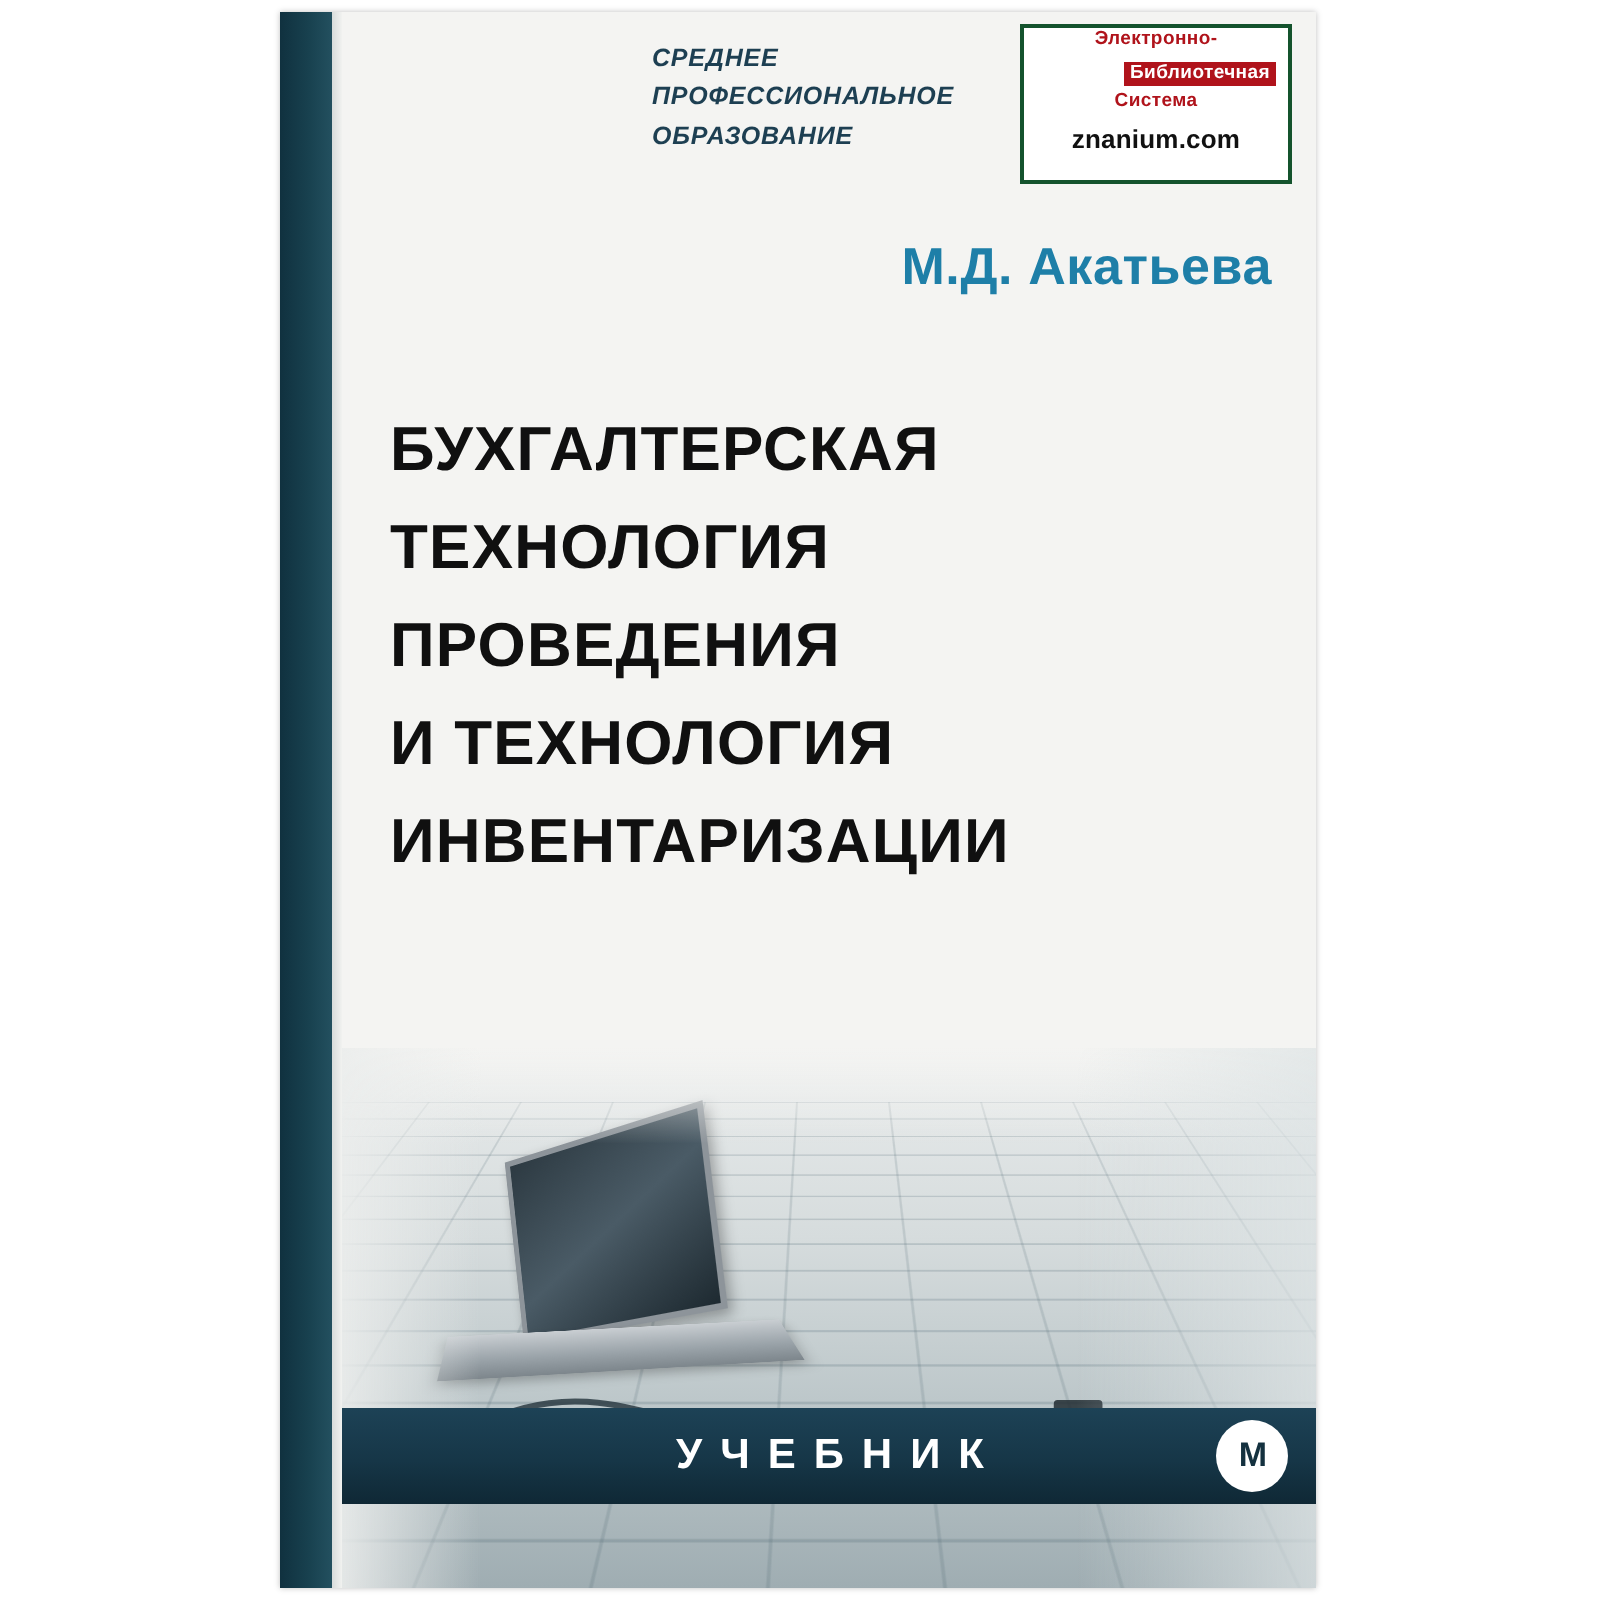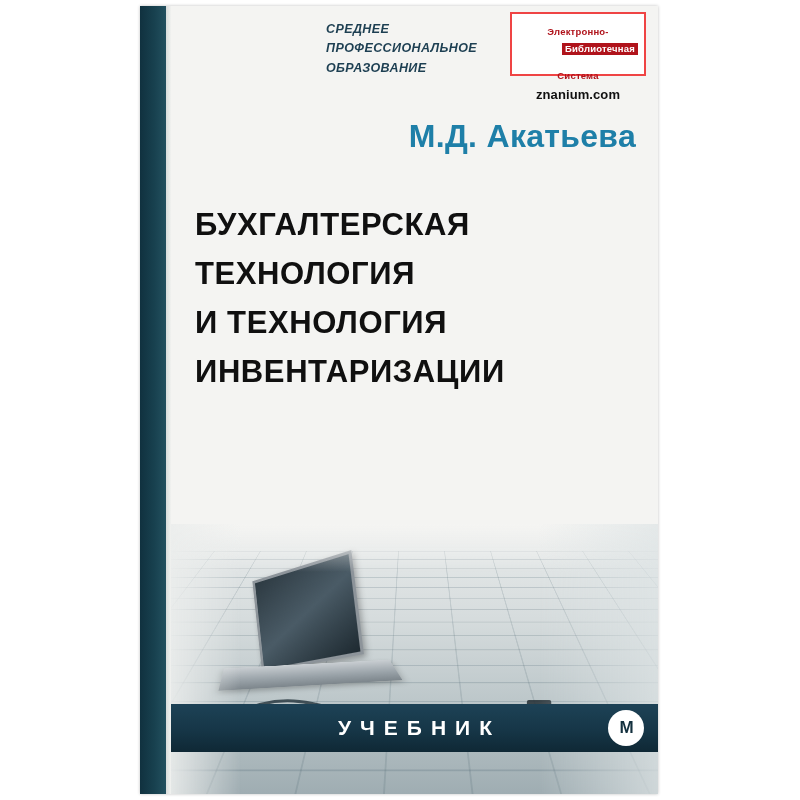--- a/index.html
+++ b/index.html
@@ -67,59 +67,59 @@
     text-align: left;
     font-style: italic;
   }
 
   
   #znanium-badge {
     position: absolute;
     right: 12px;
     top: 6px;
     width: 136px;
-    height: 64px;
-    border: 2px solid #ef4444;
+    height: 80px;
+    border: 2px solid #14532d;
     background: #ffffff;
     box-sizing: border-box;
     text-align: center;
-    padding-top: 12px;
+    padding-top: 0;
   }
   #znanium-badge .line {
     display: block;
     font-size: 9.5px;
     font-weight: bold;
     line-height: 1.25;
     letter-spacing: 0.2px;
   }
   #znanium-badge .l1 { color: #b0131b; }
   #znanium-badge .l2 {
     color: #ffffff;
     background: #b0131b;
     display: inline-block;
     padding: 0 3px;
     margin-top: 1px;
     margin-left: 44px;
   }
-  #znanium-badge .l3 { color: #b0131b; margin-top: 14px; }
+  #znanium-badge .l3 { color: #b0131b; margin-top: 1px; }
   #znanium-badge .l4 {
     color: #111111;
     font-size: 13px;
     font-weight: bold;
     margin-top: 5px;
     letter-spacing: 0.1px;
   }
 
   
   #author {
     position: absolute;
     right: 22px;
     top: 112px;
     color: #1e7fa8;
-    font-size: 32px;
+    font-size: 26px;
     font-weight: bold;
     letter-spacing: 0.3px;
     text-align: center;
   }
 
   
   #title {
     position: absolute;
     left: 55px;
     top: 195px;
@@ -251,20 +251,21 @@
       <span class="line l2">Библиотечная</span>
       <span class="line l3">Система</span>
       <span class="line l4">znanium.com</span>
     </div>
 
     <div id="author">М.Д. Акатьева</div>
 
     <div id="title">
       <span class="tline">БУХГАЛТЕРСКАЯ</span>
       <span class="tline">ТЕХНОЛОГИЯ</span>
+      <span class="tline">ПРОВЕДЕНИЯ</span>
       <span class="tline">И ТЕХНОЛОГИЯ</span>
       <span class="tline">ИНВЕНТАРИЗАЦИИ</span>
     </div>
 
     <div id="photo">
       <div class="grid"></div>
       <div id="laptop-screen"></div>
       <div id="laptop-base"></div>
       <svg id="cables" viewBox="0 0 520 270" preserveAspectRatio="none">
         <path d="M70,190 C150,150 200,215 270,195 C330,178 360,205 420,188" fill="none" stroke="#2c3b43" stroke-width="3" opacity="0.85"></path>

